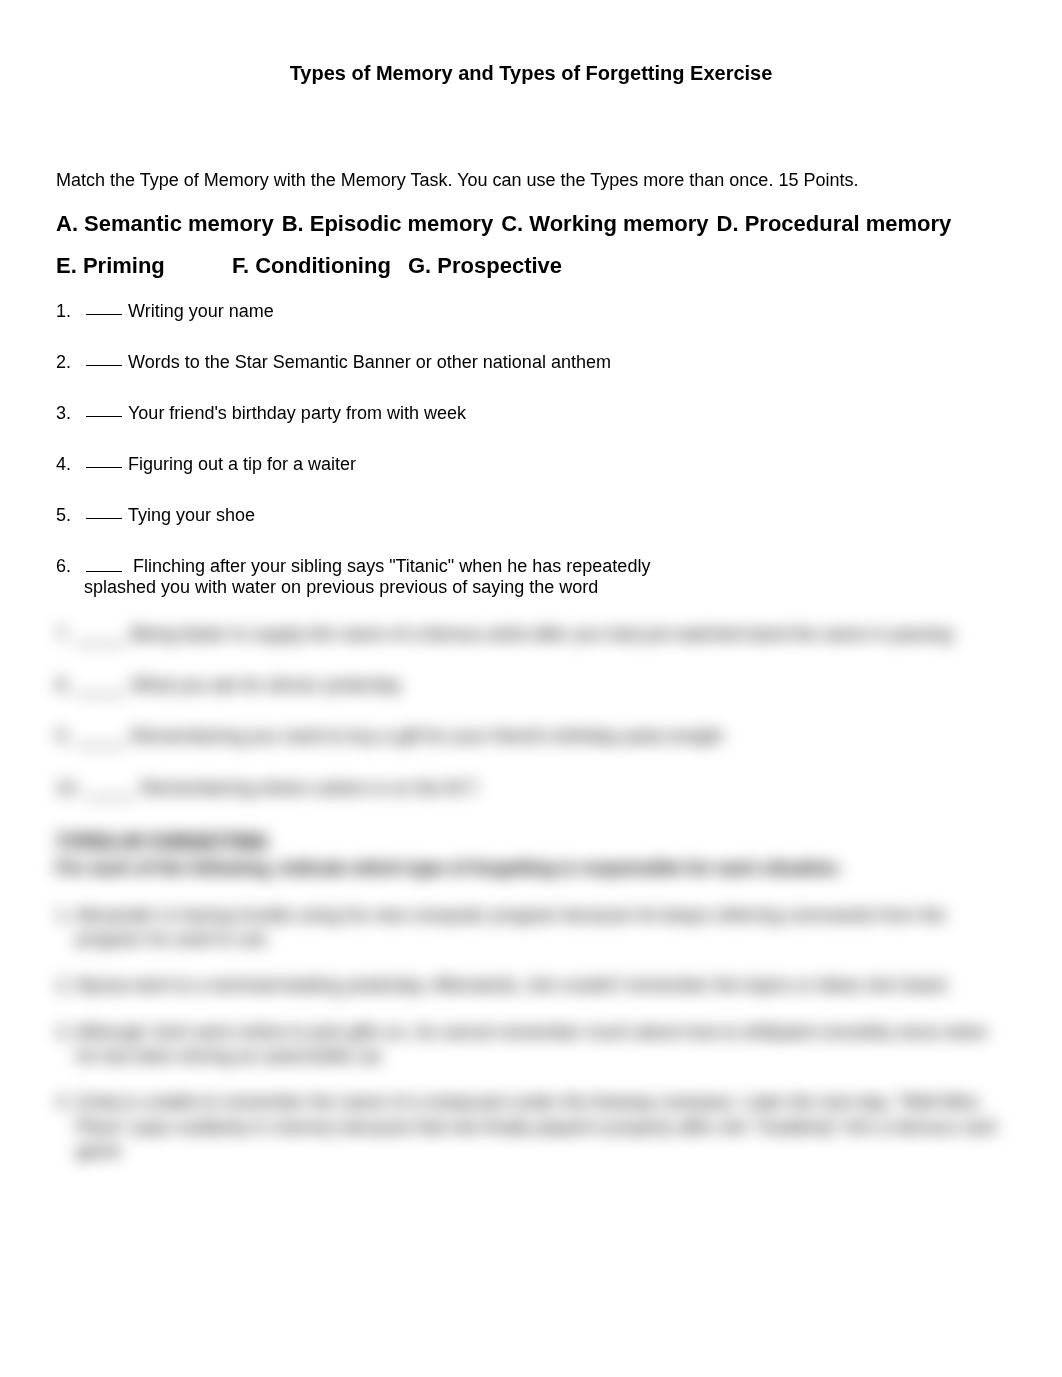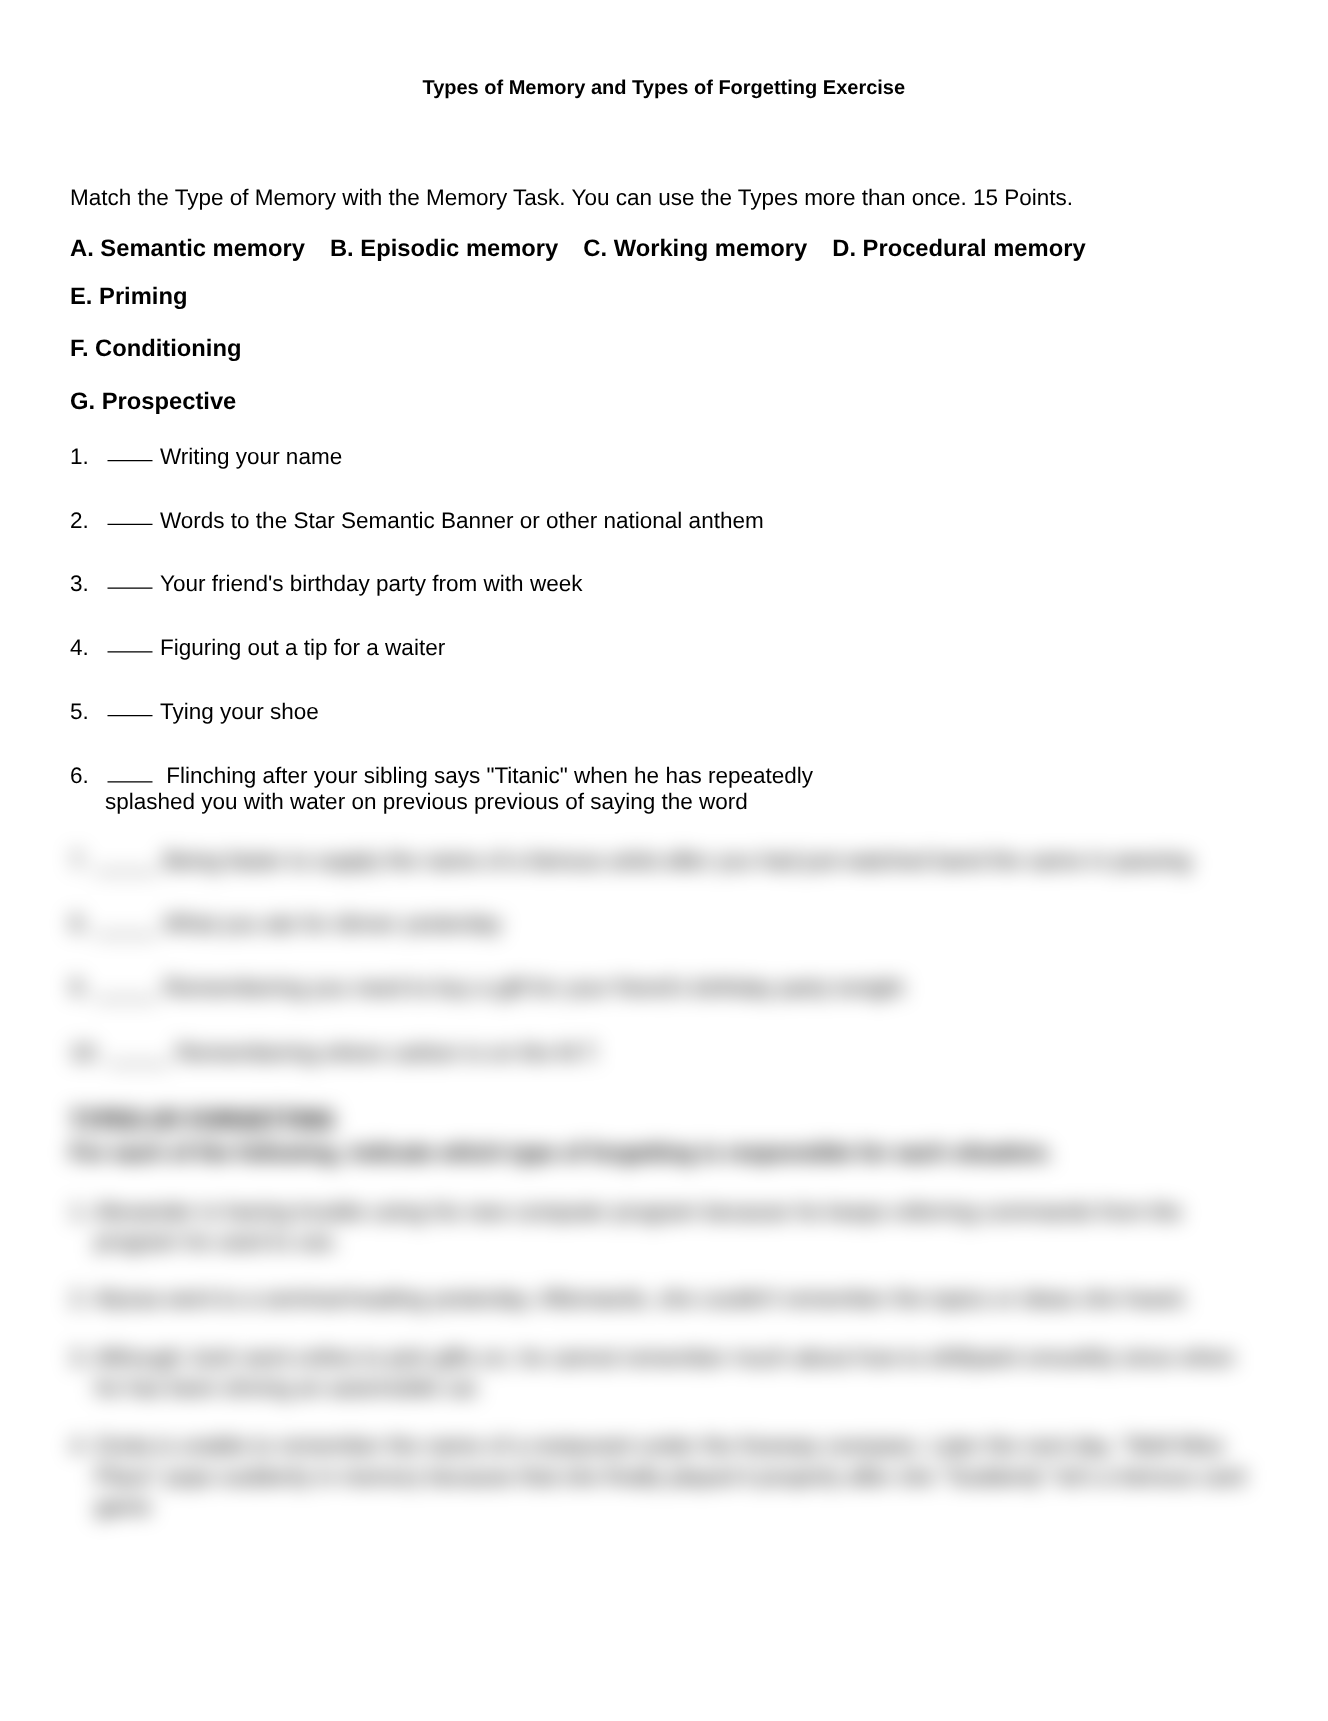--- a/index.html
+++ b/index.html
@@ -12,48 +12,47 @@
       height: 1377px;
       background: #ffffff;
       font-family: Arial, Helvetica, sans-serif;
       color: #000000;
       position: relative;
     }
     .page {
       padding: 62px 56px 0 56px;
     }
     .title {
-      font-size: 16px;
+      font-size: 20px;
       font-weight: bold;
       text-align: center;
-      margin-bottom: 68px;
+      margin-bottom: 85px;
     }
     .instructions {
       font-size: 18px;
       font-weight: normal;
       margin-bottom: 20px;
     }
     .section-heading {
       font-size: 18px;
       font-weight: bold;
       margin-bottom: 20px;
     }
     .types-row {
       display: flex;
-      gap: 20px;
-      font-size: 19px;
+      gap: 8px;
+      font-size: 22px;
       font-weight: bold;
       margin-bottom: 16px;
     }
     .types-row .col {
       min-width: 168px;
     }
     .types-row.row2 {
       margin-bottom: 22px;
-      flex-direction: column;
     }
     .question-list {
       list-style: none;
       font-size: 18px;
     }
     .question-list li {
       margin-bottom: 30px;
       display: flex;
       align-items: flex-start;
     }

